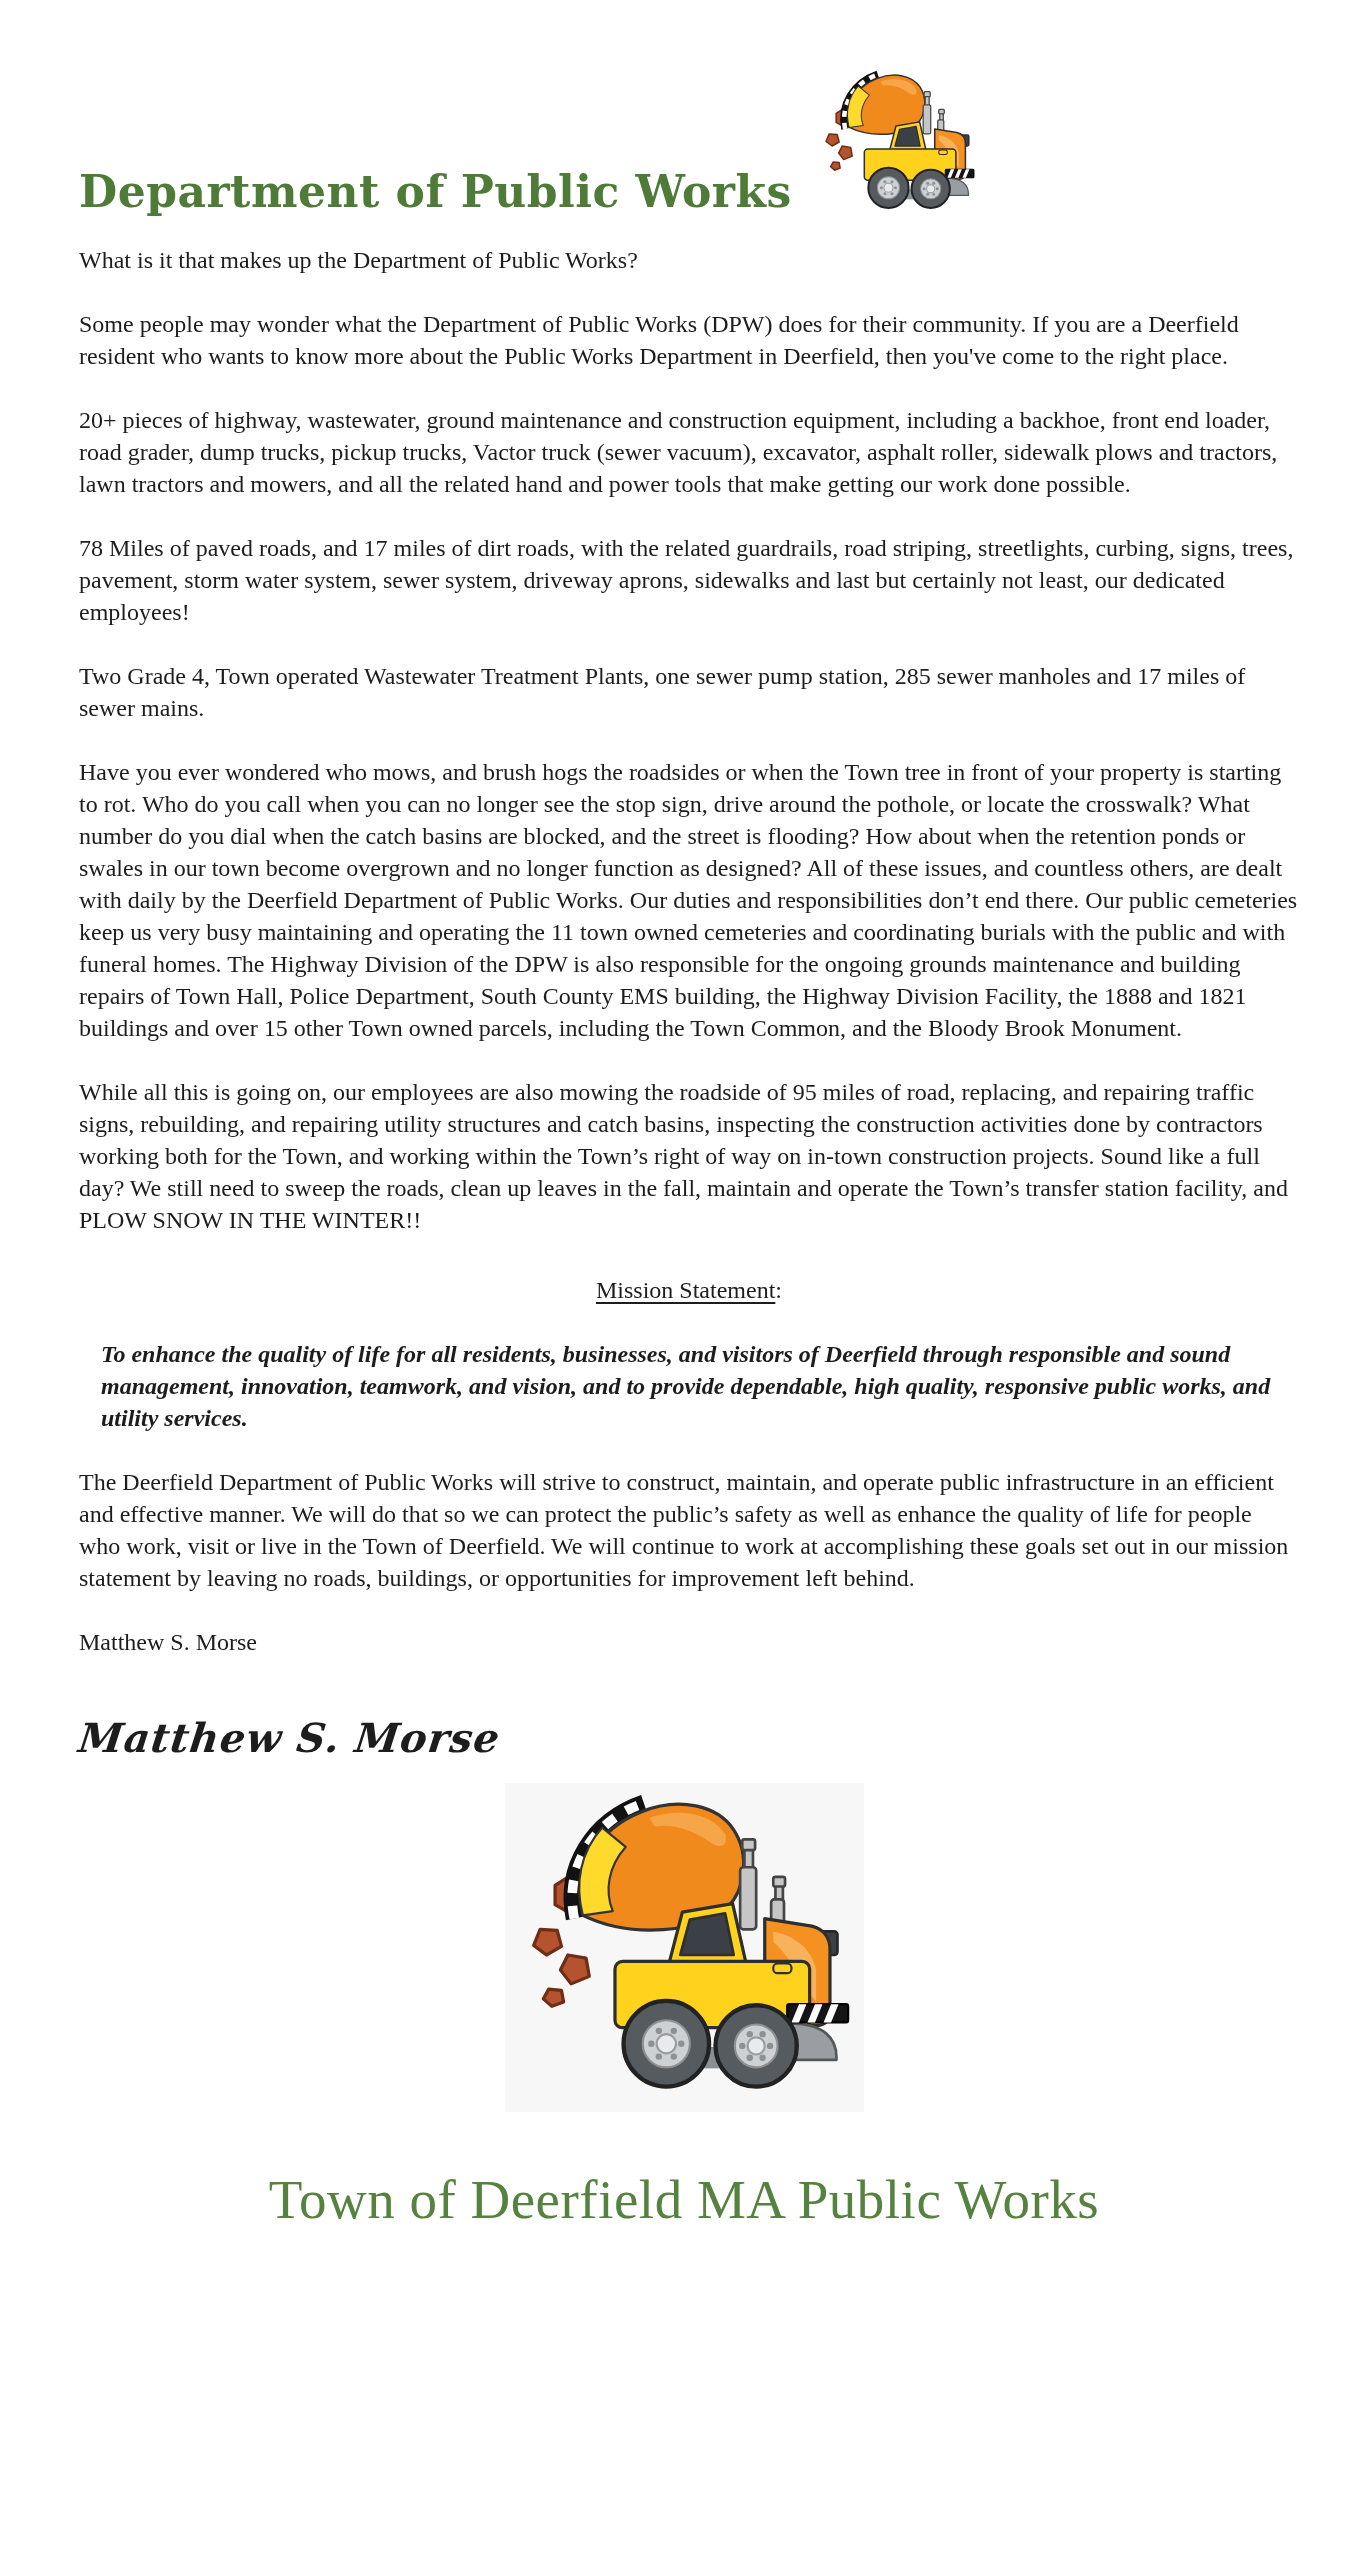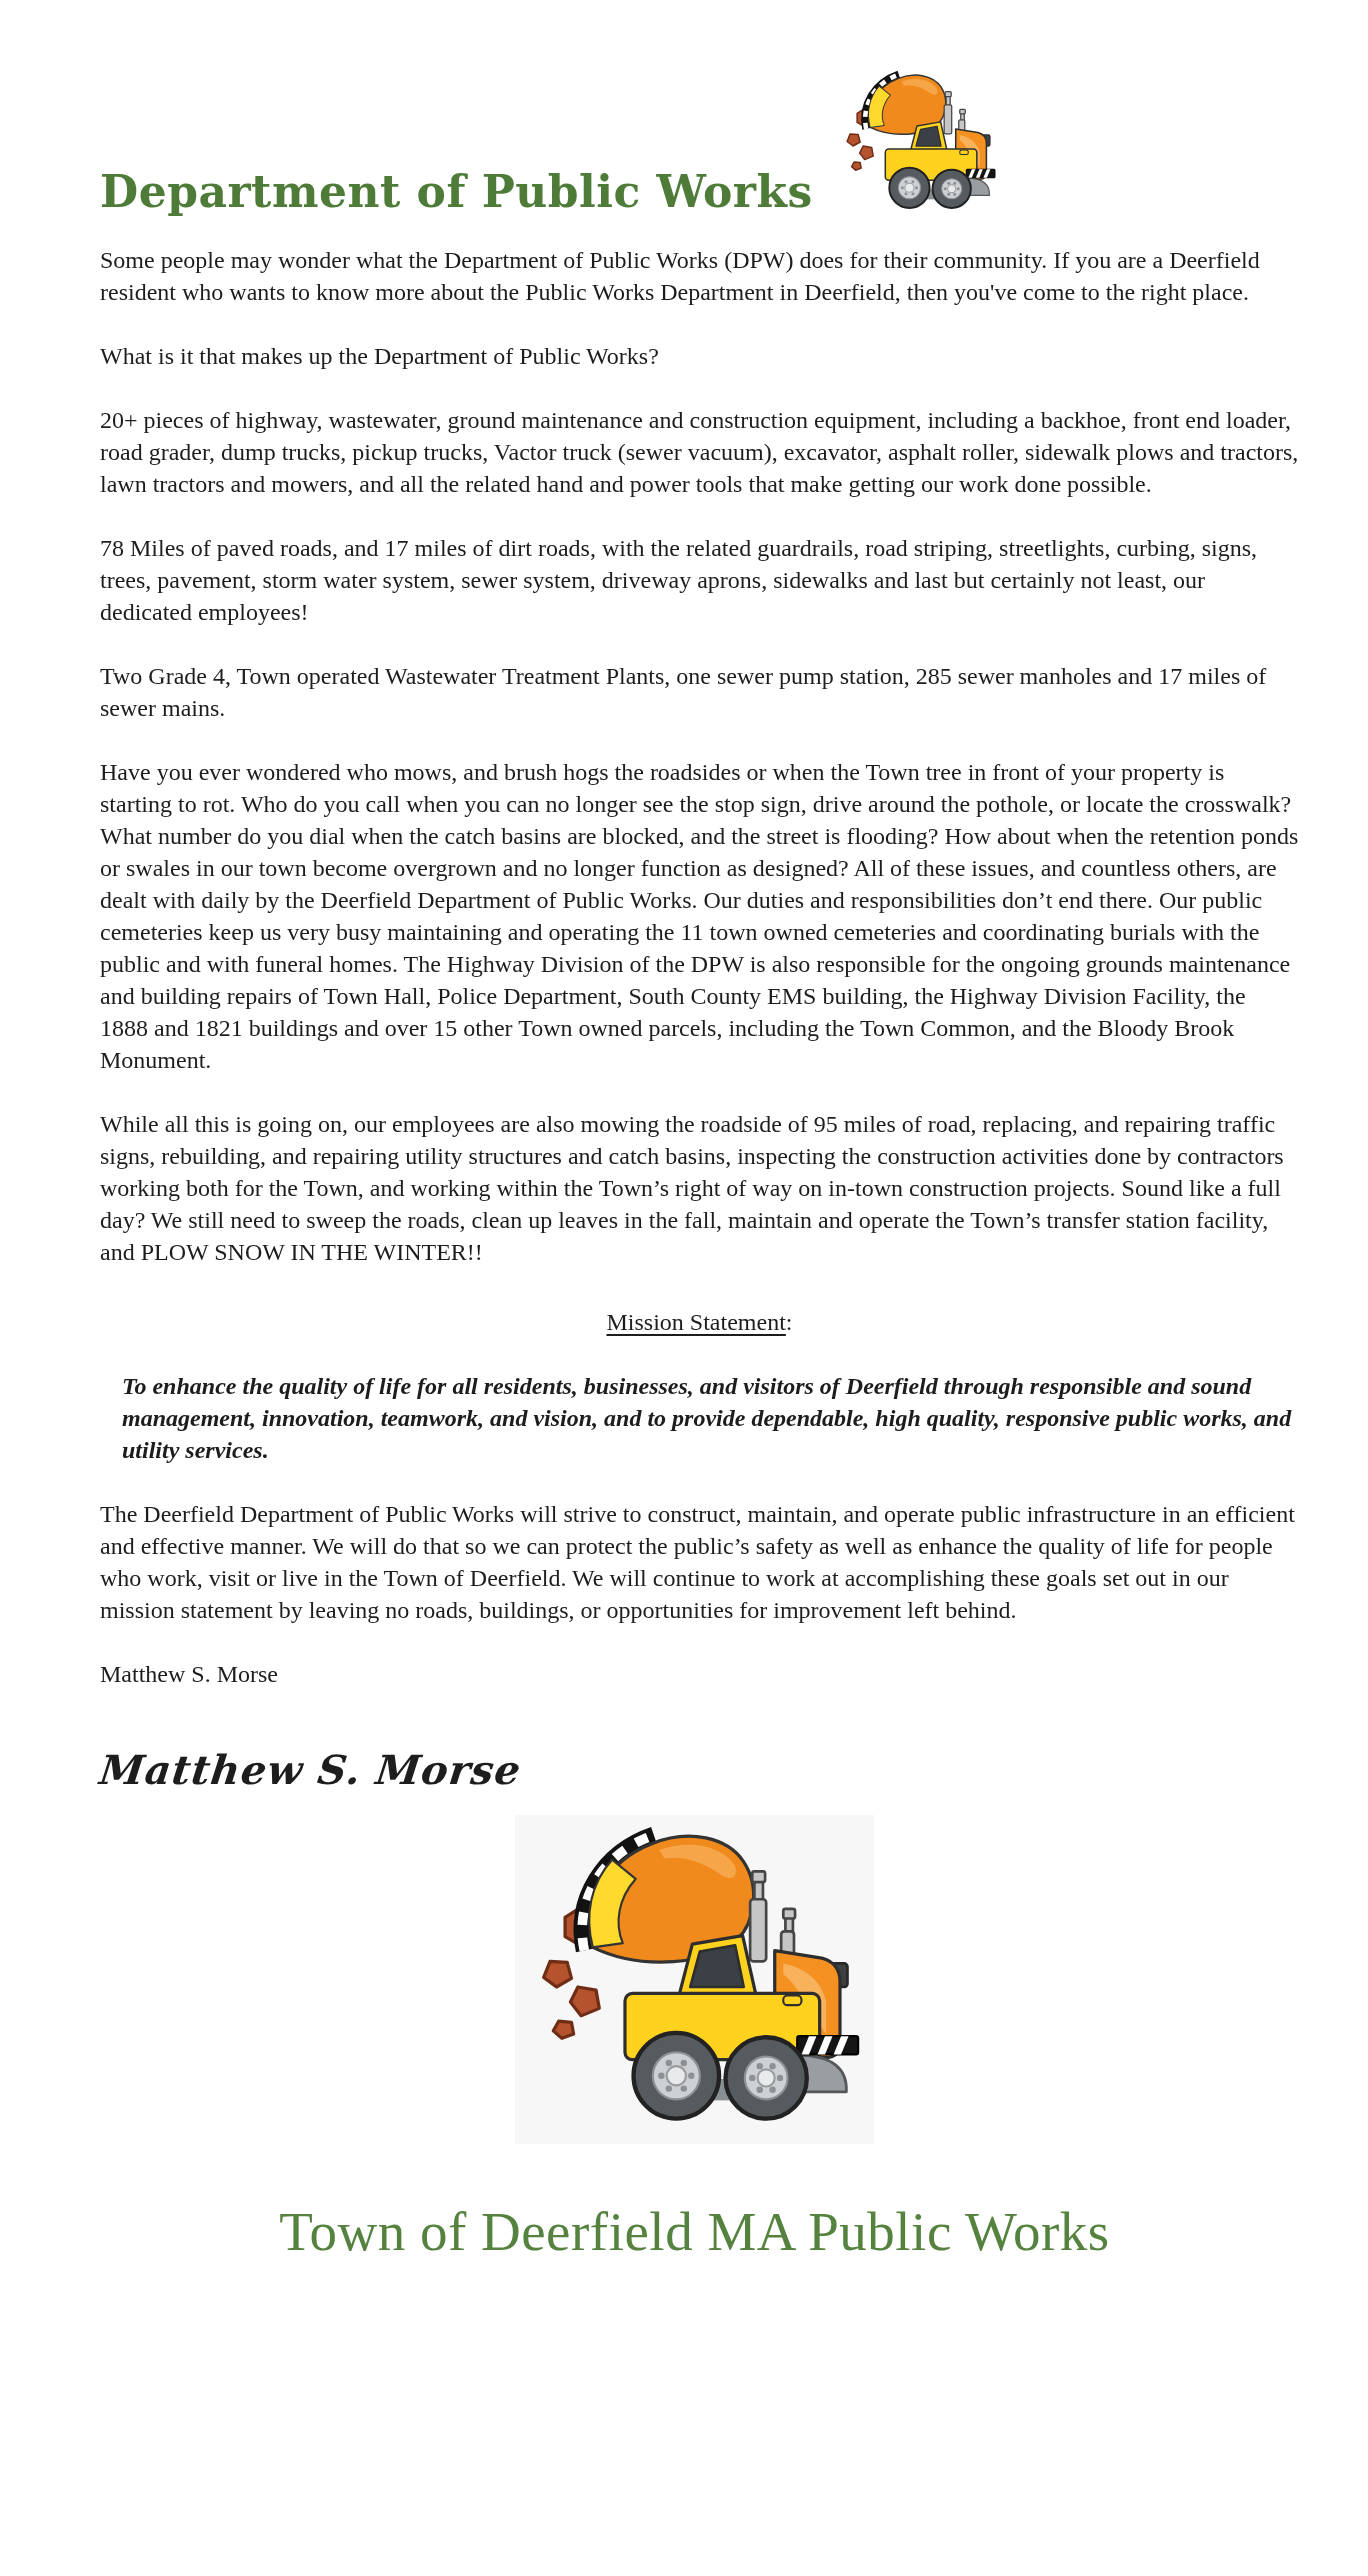--- a/index.html
+++ b/index.html
@@ -4,21 +4,20 @@
 <style>
   * { margin:0; padding:0; box-sizing:border-box; }
   html,body { background:#ffffff; }
   .page {
     position:relative;
     width:1368px; height:2576px;
     background:#ffffff;
     overflow:hidden;
     font-family:"Liberation Serif", serif;
     color:#1d1d1d;
-    padding-left:21px;
   }
   .content { padding:0 69px 0 79px; }
 
   
   .title-row {
     display:flex; align-items:flex-end;
     margin-top:65px;
     height:151px;
   }
   .page-title {
@@ -177,22 +176,22 @@
     <div class="title-row">
       <h1 class="page-title">Department of Public Works</h1>
       <div class="truck-small">
         <svg viewBox="0 0 330 290">
             <use href="#loader-art"></use>
           </svg>
       </div>
     </div>
 
     <div class="bodytext">
+      <p>What is it that makes up the Department of Public Works?</p>
       <p>Some people may wonder what the Department of Public Works (DPW) does for their community. If you are a Deerfield resident who wants to know more about the Public Works Department in Deerfield, then you've come to the right place.</p>
-      <p>What is it that makes up the Department of Public Works?</p>
       <p>20+ pieces of highway, wastewater, ground maintenance and construction equipment, including a backhoe, front end loader, road grader, dump trucks, pickup trucks, Vactor truck (sewer vacuum), excavator, asphalt roller, sidewalk plows and tractors, lawn tractors and mowers, and all the related hand and power tools that make getting our work done possible.</p>
       <p>78 Miles of paved roads, and 17 miles of dirt roads, with the related guardrails, road striping, streetlights, curbing, signs, trees, pavement, storm water system, sewer system, driveway aprons, sidewalks and last but certainly not least, our dedicated employees!</p>
       <p>Two Grade 4, Town operated Wastewater Treatment Plants, one sewer pump station, 285 sewer manholes and 17 miles of sewer mains.</p>
       <p>Have you ever wondered who mows, and brush hogs the roadsides or when the Town tree in front of your property is starting to rot. Who do you call when you can no longer see the stop sign, drive around the pothole, or locate the crosswalk?  What number do you dial when the catch basins are blocked, and the street is flooding?  How about when the retention ponds or swales in our town become overgrown and no longer function as designed?  All of these issues, and countless others, are dealt with daily by the Deerfield Department of Public Works.  Our duties and responsibilities don’t end there. Our public cemeteries keep us very busy maintaining and operating the 11 town owned cemeteries and coordinating burials with the public and with funeral homes. The Highway Division of the DPW is also responsible for the ongoing grounds maintenance and building repairs of Town Hall, Police Department, South County EMS building, the Highway Division Facility, the 1888 and 1821 buildings and over 15 other Town owned parcels, including the Town Common, and the Bloody Brook Monument.</p>
       <p>While all this is going on, our employees are also mowing the roadside of 95 miles of road, replacing, and repairing traffic signs, rebuilding, and repairing utility structures and catch basins, inspecting the construction activities done by contractors working both for the Town, and working within the Town’s right of way on in-town construction projects.  Sound like a full day?  We still need to sweep the roads, clean up leaves in the fall, maintain and operate the Town’s transfer station facility, and PLOW SNOW IN THE WINTER!!</p>
 
       <p class="mission-head"><span class="u">Mission Statement</span><span>:</span></p>
 
       <p class="mission-text">To enhance the quality of life for all residents, businesses, and visitors of Deerfield through responsible and sound management, innovation, teamwork, and vision, and to provide dependable, high quality, responsive public works, and utility services.</p>
 

